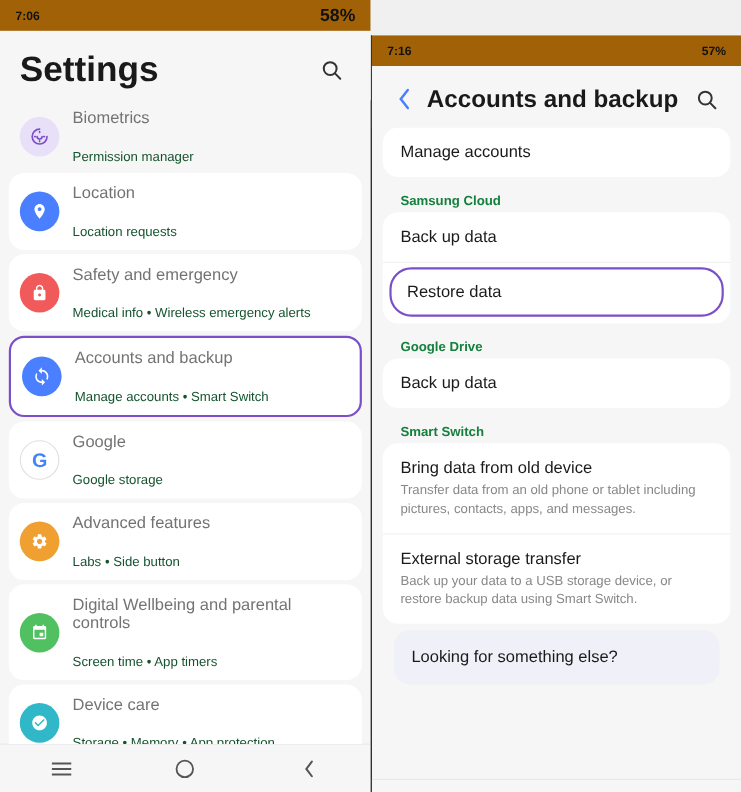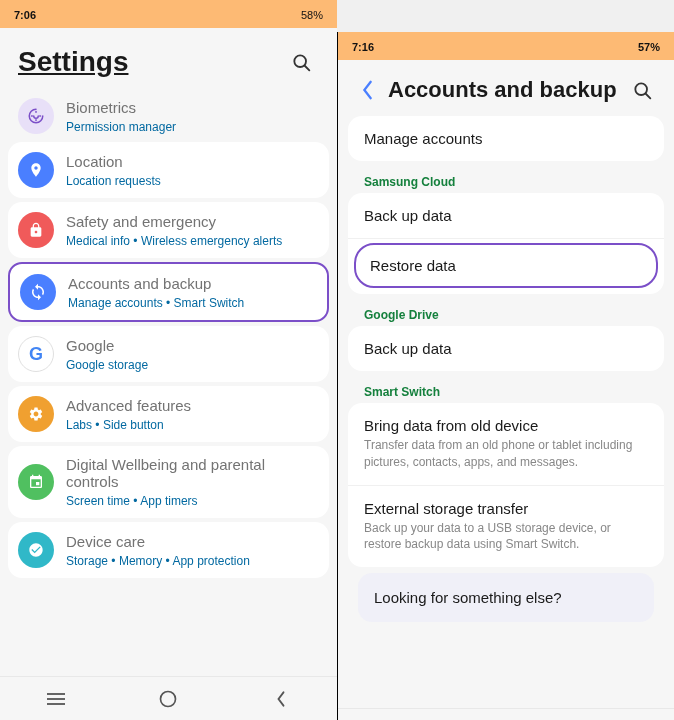--- a/index.html
+++ b/index.html
@@ -27,21 +27,21 @@
       border-left: 1px solid #000000;
       margin-top: 32px;
     }
 
     
     .status-bar {
       display: flex;
       justify-content: space-between;
       align-items: center;
       padding: 6px 14px 4px;
-      background: #fdba74;
+      background: #a16207;
       font-size: 11px;
       font-weight: 600;
       color: #111;
       height: 28px;
       flex-shrink: 0;
     }
     .status-left { display: flex; align-items: center; gap: 3px; }
     .status-right { display: flex; align-items: center; gap: 3px; }
 
     
@@ -71,24 +71,23 @@
 
     
     .settings-header {
       display: flex;
       justify-content: space-between;
       align-items: center;
       padding: 16px 18px 10px;
       background: #f6f6f6;
     }
     .settings-title {
-      font-size: 28px;
+      font-size: 32px;
       font-weight: 700;
       color: #1a1a1a;
-      text-decoration: underline;
     }
     .search-icon-btn {
       width: 36px; height: 36px;
       display: flex; align-items: center; justify-content: center;
       cursor: pointer;
       color: #333;
       font-size: 18px;
     }
 
     .settings-list {
@@ -126,22 +125,22 @@
     .icon-devicecare { background: #30b8c8; }
 
     .item-text { flex: 1; }
     .item-title {
       font-size: 15px;
       font-weight: 500;
       color: #737373;
     }
     .item-subtitle {
       font-size: 12px;
-      color: #0369a1;
-      margin-top: 4px;
+      color: #14532d;
+      margin-top: 19px;
     }
 
     
     .biometrics-row {
       display: flex;
       align-items: center;
       padding: 8px 10px;
       cursor: pointer;
     }
     .bio-icon {
@@ -232,21 +231,21 @@
     }
   </style>
 </head>
 <body>
 
 <div class="phone">
 
   <div class="status-bar">
     <span class="status-left">7:06</span>
     <div class="status-right">
-      <span style="font-size:11px;font-weight:400;">58%</span>
+      <span style="font-size:16px;font-weight:700;">58%</span>
     </div>
   </div>
 
   <div class="phone-content">
     <div class="settings-header">
       <span class="settings-title">Settings</span>
       <div class="search-icon-btn">
         <svg width="20" height="20" viewBox="0 0 24 24" fill="none" stroke="#333" stroke-width="2.2" stroke-linecap="round" stroke-linejoin="round">
           <circle cx="11" cy="11" r="7"></circle>
             <line x1="16.5" y1="16.5" x2="22" y2="22"></line>

